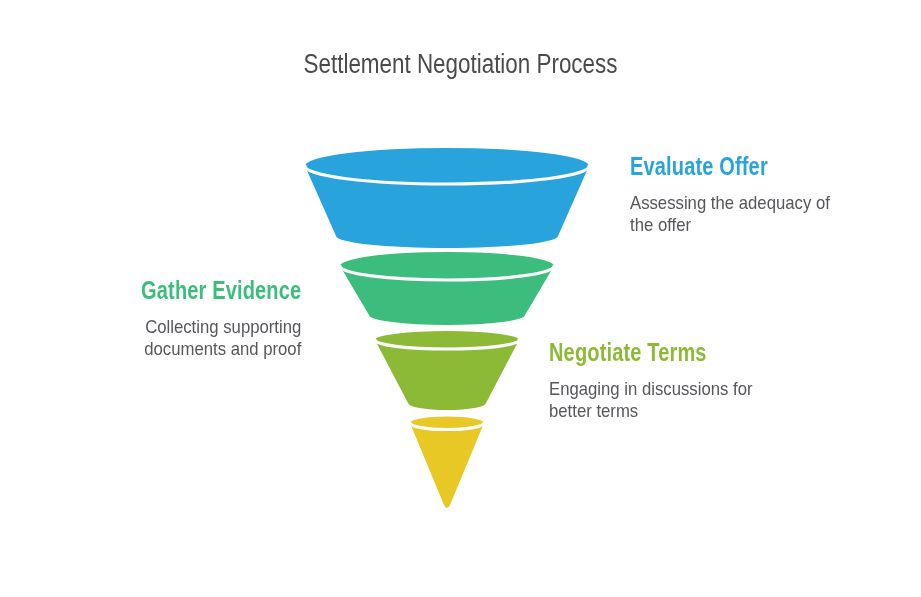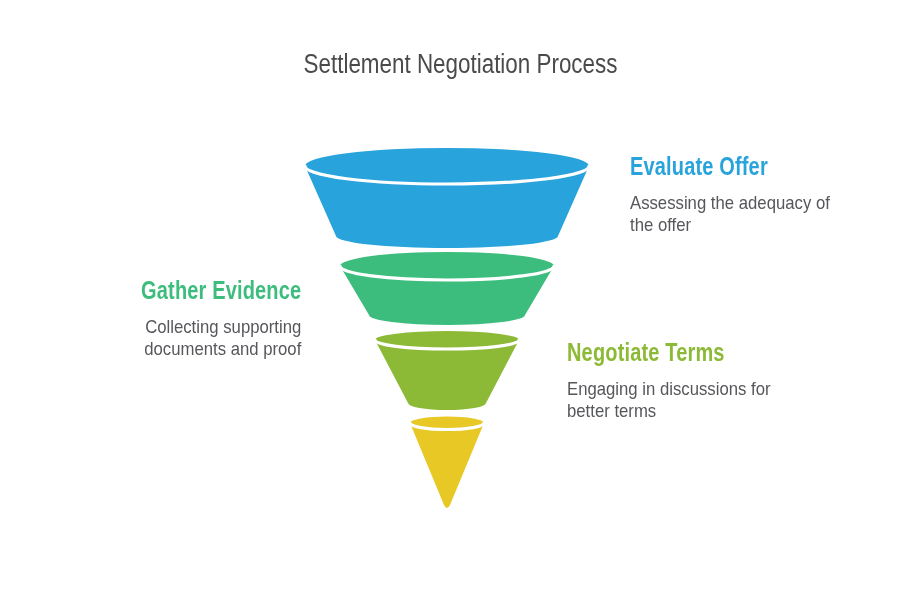--- a/index.html
+++ b/index.html
@@ -21,21 +21,21 @@
   .step-desc{
     margin-top:11px;font-size:19px;line-height:21.5px;color:#56575B;white-space:pre-line;
   }
   .step.right .step-label{transform:scaleX(.80);transform-origin:0 0;}
   .step.right .step-desc {transform:scaleX(.88);transform-origin:0 0;}
   .step.left{text-align:right;}
   .step.left .step-label{transform:scaleX(.80);transform-origin:100% 0;}
   .step.left .step-desc {transform:scaleX(.88);transform-origin:100% 0;}
   .step-evaluate {left:630px;top:152px;}
   .step-gather   {right:620px;top:232px;margin-top:44px;}
-  .step-negotiate{left:567px;top:338px;}
+  .step-negotiate{left:549px;top:338px;}
   .step-consider {right:555px;top:418px;}
 </style>
 </head>
 <body>
 
 <div class="canvas">
 
   <h1 class="main-title">Settlement Negotiation Process</h1>
 
   <svg class="funnel-svg" viewBox="0 0 921 597" aria-hidden="true">

